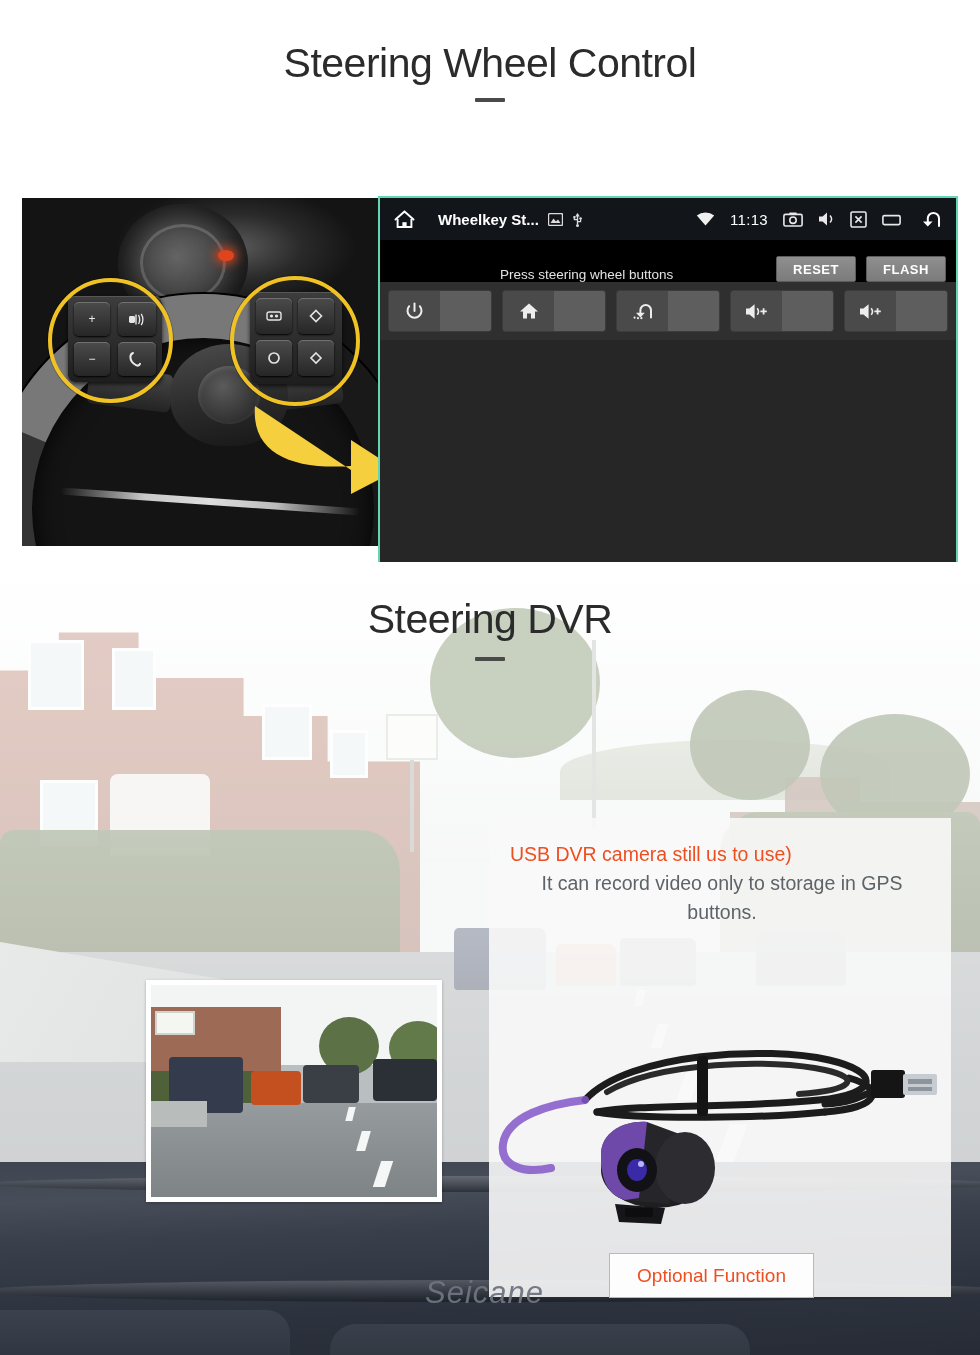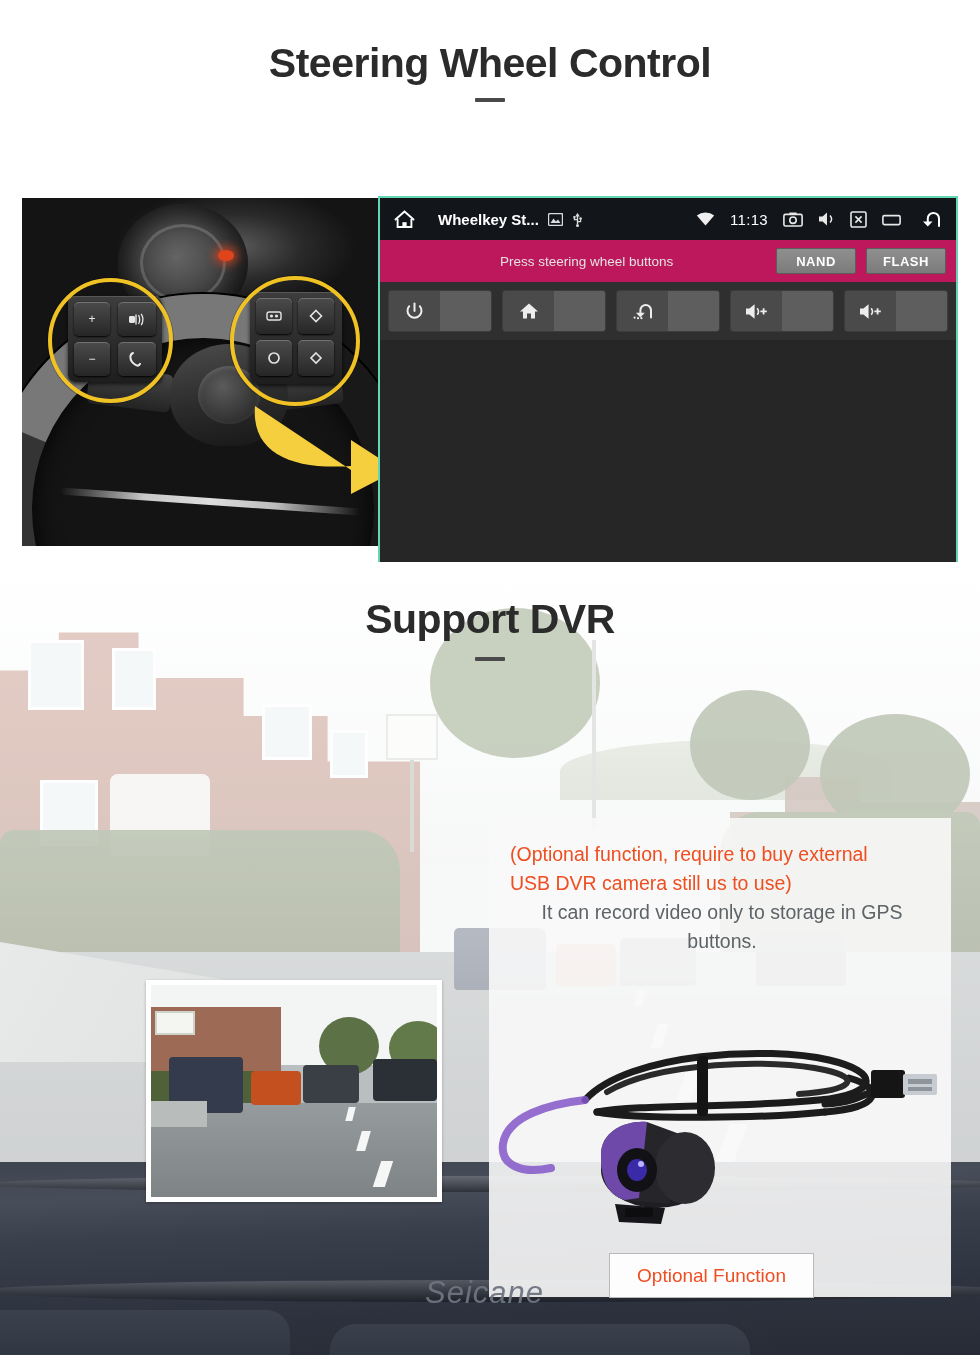--- a/index.html
+++ b/index.html
@@ -9,21 +9,21 @@
     background:#ffffff;
     overflow:hidden;
     position:relative;
   }
 
   
   #swc-section { position:absolute; left:0; top:0; width:980px; height:562px; background:#fff; }
 
   .page-title {
     position:absolute; left:0; width:980px; text-align:center;
-    font-weight:bold; color:#2b2b2b;
+    font-weight:normal; color:#2b2b2b;
     letter-spacing:-0.5px;
   }
   #swc-title { top:40px; font-size:41px; }
 
   .title-rule {
     position:absolute; left:50%; transform:translateX(-50%);
     width:30px; height:4px; background:#4a4a4a; border-radius:1px;
   }
   #swc-rule { top:98px; }
 
@@ -138,21 +138,21 @@
     background:#12151a; display:flex; align-items:center; padding:0 14px;
   }
   .sb-title { color:#fff; font-size:15px; font-weight:bold; margin-left:14px; white-space:nowrap; }
   .sb-ic { color:#e8e8e8; display:inline-flex; align-items:center; justify-content:center; }
   .sb-left { display:flex; align-items:center; gap:9px; }
   .sb-right { display:flex; align-items:center; gap:15px; margin-left:auto; }
   .sb-time { color:#fff; font-size:15px; font-weight:normal; letter-spacing:.3px; }
 
   #hu-toolbar {
     position:absolute; left:0; top:42px; width:100%; height:42px;
-    background:#be185d; display:flex; align-items:center; padding:0 10px;
+    background:#000000; display:flex; align-items:flex-end; padding:0 10px;
   }
   #hu-hint {
     color:#e2e2e2; font-size:13.5px; margin:0 auto 0 110px;
   }
   .hu-btn {
     min-width:80px; height:26px; padding:0 14px; margin-left:10px;
     background:linear-gradient(180deg,#8f8f8f,#7b7b7b);
     border:1px solid #5c5c5c; border-radius:2px;
     color:#fff; font-size:13px; font-weight:bold; letter-spacing:.5px;
     display:flex; align-items:center; justify-content:center;
@@ -405,21 +405,21 @@
           <svg width="26" height="17" viewBox="0 0 26 17">
             <path d="M23 15 L23 7.5 A5.6 5.6 0 0 0 11.8 7.5 L11.8 12.4" stroke="#fff" stroke-width="2" fill="none" stroke-linecap="round"></path>
             <path d="M11.8 15.6 L7 10.6 L16.6 10.6 Z" fill="#fff"></path>
           </svg>
         </span>
       </div>
     </div>
 
     <div id="hu-toolbar">
       <span id="hu-hint">Press steering wheel buttons</span>
-      <button class="hu-btn">NAND</button>
+      <button class="hu-btn">RESET</button>
       <button class="hu-btn">FLASH</button>
     </div>
 
     <div id="hu-keyrow">
       <div class="key-cell">
         <div class="kc-icon">
           <svg width="19" height="19" viewBox="0 0 19 19">
             <path d="M4.2 4.2 a7 7 0 1 0 10.6 0" stroke="#ededed" stroke-width="2" fill="none" stroke-linecap="round"></path>
             <path d="M9.5 1.4 L9.5 9" stroke="#ededed" stroke-width="2" stroke-linecap="round"></path>
           </svg>
@@ -519,21 +519,21 @@
   </div>
 
   <div id="dash">
     <div class="dash-ridge" style="top:14px;"></div>
     <div class="dash-ridge" style="top:118px; height:22px;"></div>
     <div style="position:absolute;left:-30px;top:148px;width:320px;height:70px;border-radius:24px;background:linear-gradient(180deg,#3b414d,#2b313c);"></div>
     <div style="position:absolute;left:330px;top:162px;width:420px;height:70px;border-radius:26px;background:linear-gradient(180deg,#3a404b,#2a303a);"></div>
   </div>
 </div>
 
-<h1 class="page-title" id="dvr-title" style="z-index:8;">Support DVR</h1>
+<h1 class="page-title" id="dvr-title" style="z-index:8;">Steering DVR</h1>
 <div class="title-rule" id="dvr-rule" style="z-index:8;"></div>
 
 <div id="dashcam-thumb">
   <div class="dc-sky"></div>
   <div style="position:absolute;left:0;top:22px;width:130px;height:104px;background:#9d6a55;"></div>
   <div style="position:absolute;left:4px;top:26px;width:40px;height:24px;background:#f4f6f2;border:2px solid #cfd3cc;"></div>
   <div style="position:absolute;left:168px;top:32px;width:60px;height:58px;border-radius:50%;background:#5d7147;"></div>
   <div style="position:absolute;left:238px;top:36px;width:58px;height:54px;border-radius:50%;background:#627a4a;"></div>
   <div style="position:absolute;left:0;top:86px;width:136px;height:44px;background:#4e6139;"></div>
   <div class="dc-road"></div>
@@ -542,21 +542,20 @@
   <div style="position:absolute;left:152px;top:80px;width:56px;height:38px;background:#3a3f46;border-radius:4px;"></div>
   <div style="position:absolute;left:222px;top:74px;width:64px;height:42px;background:#2b2f36;border-radius:4px;"></div>
   <div style="position:absolute;left:0;top:116px;width:56px;height:26px;background:#b8bcbb;"></div>
   <div style="position:absolute;left:196px;top:122px;width:7px;height:14px;background:#f5f7f6;transform:skewX(-14deg);"></div>
   <div style="position:absolute;left:208px;top:146px;width:9px;height:20px;background:#f5f7f6;transform:skewX(-16deg);"></div>
   <div style="position:absolute;left:226px;top:176px;width:12px;height:26px;background:#f5f7f6;transform:skewX(-18deg);"></div>
 </div>
 
 <div id="dvr-panel">
   <div id="dvr-copy">
-    <div class="copy-red">(Optional function, require to buy external</div>
     <div class="copy-red">USB DVR camera still us to use)</div>
     <div class="copy-grey">It can record video only to storage in GPS</div>
     <div class="copy-grey">buttons.</div>
   </div>
 
   <div id="cam-art">
     <svg width="462" height="230" viewBox="0 0 462 230">
 
       <g fill="none" stroke="#1c1c1c" stroke-width="7" stroke-linecap="round">
         <path d="M96 92 C 140 44, 280 38, 340 52 C 392 64, 390 86, 330 92 C 250 100, 150 96, 108 104"></path>

